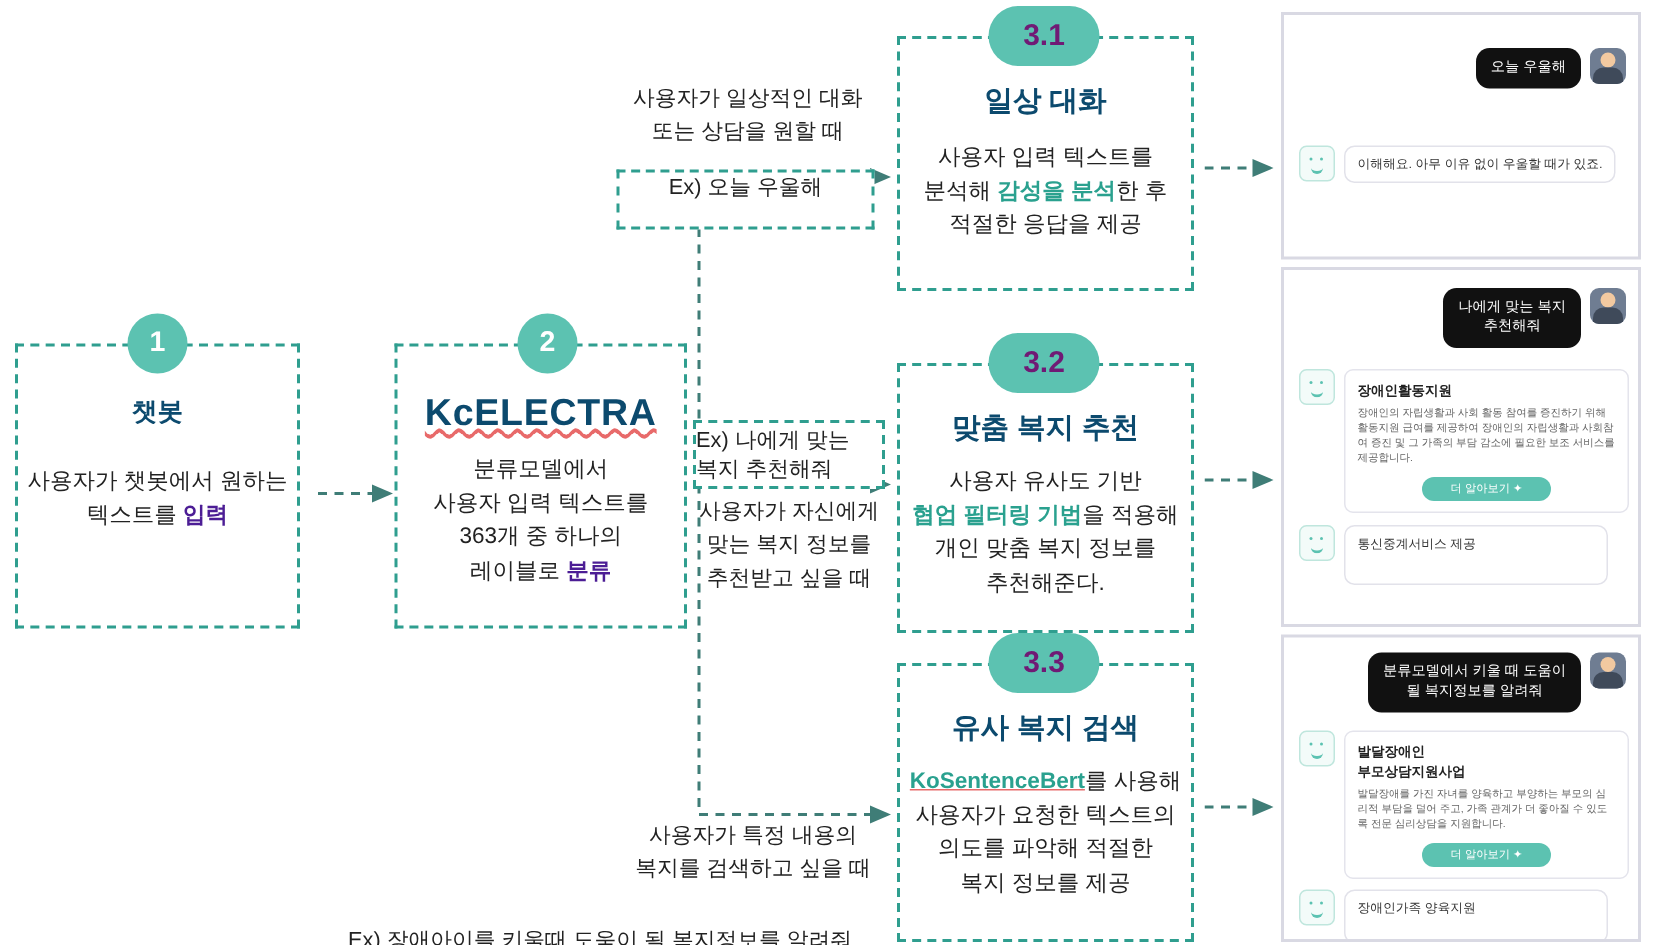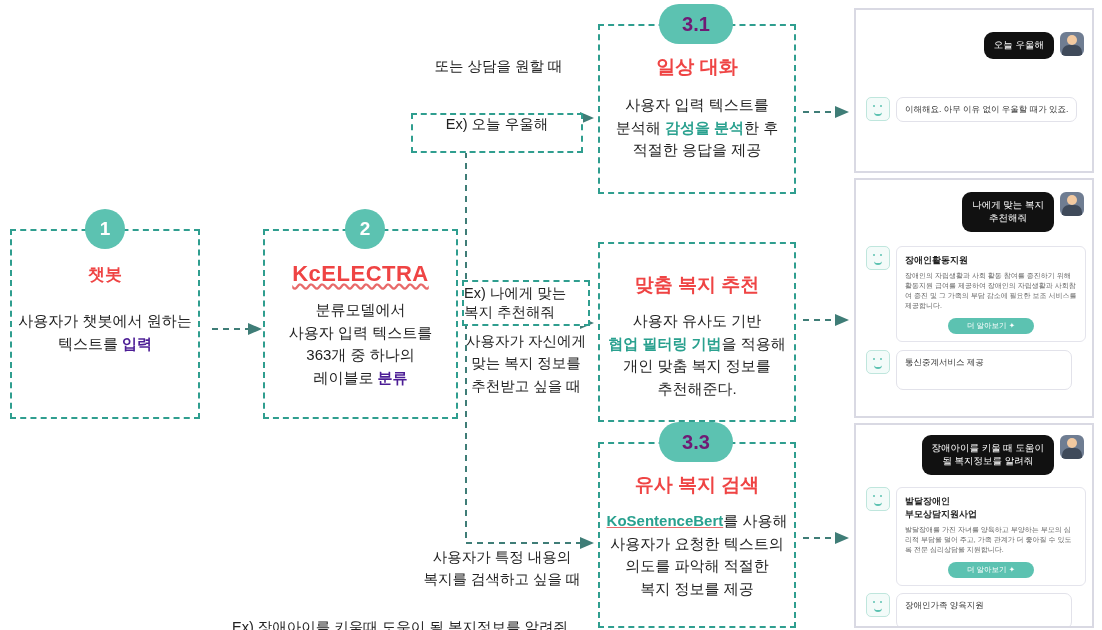--- a/index.html
+++ b/index.html
@@ -16,21 +16,21 @@
     left:50px;top:28px;font-size:27px;font-weight:bold;color:#2f9e8f;
     letter-spacing:-0.5px;
   }
   .title .u{ text-decoration:underline; text-decoration-color:#e86a6a; text-decoration-thickness:1px;}
 
   
   .dbox{
     border:2px dashed #2f9e8f;background:#ffffff;
     display:flex;flex-direction:column;align-items:center;
   }
-  .dbox-title{font-weight:bold;font-size:17px;color:#ef4444;text-align:center;}
+  .dbox-title{font-weight:bold;font-size:17px;color:#0c4a6e;text-align:center;}
   .dbox-body{font-size:15px;line-height:1.5;text-align:center;color:#222;}
 
   .numcircle{
     width:40px;height:40px;border-radius:50%;background:#5cc2b1;color:#fff;
     display:flex;align-items:center;justify-content:center;
     font-size:19px;font-weight:bold;z-index:5;
   }
   .numpill{
     height:40px;min-width:74px;border-radius:20px;background:#5cc2b1;color:#701a75;
     display:flex;align-items:center;justify-content:center;
@@ -112,21 +112,21 @@
     <svg width="52" height="14" viewBox="0 0 52 14">
       <line x1="0" y1="7" x2="36" y2="7" stroke="#3f7d77" stroke-width="2" stroke-dasharray="6,5"></line>
       <polygon points="36,1 50,7 36,13" fill="#3f7d77"></polygon>
     </svg>
   </div>
 
   <div class="abs numcircle" style="left:345px;top:209px;">
     <span>2</span>
   </div>
   <div class="abs dbox" style="left:263px;top:229px;width:195px;height:190px;padding-top:30px;">
-    <div class="dbox-title" style="font-size:22px;letter-spacing:0.5px;">
+    <div class="dbox-title" style="font-size:25px;letter-spacing:0.5px;">
       <span class="wavy">KcELECTRA</span>
     </div>
     <div class="dbox-body" style="margin-top:12px;">
       <div>분류모델에서</div>
       <div>사용자 입력 텍스트를</div>
       <div>363개 중 하나의</div>
       <div><span>레이블로 </span><span class="bold">분류</span></div>
     </div>
   </div>
 
@@ -141,20 +141,21 @@
 
       <path d="M8 305 L122 305" stroke="#3f7d77" stroke-width="2" stroke-dasharray="6,5" fill="none"></path>
       <polygon points="122,299 136,305 122,311" fill="#3f7d77"></polygon>
 
       <path d="M8 525 L122 525" stroke="#3f7d77" stroke-width="2" stroke-dasharray="6,5" fill="none"></path>
       <polygon points="122,519 136,525 122,531" fill="#3f7d77"></polygon>
     </svg>
   </div>
 
   <div class="abs anno" style="left:406px;top:55px;width:185px;">
+    <div>사용자가 일상적인 대화</div>
     <div>또는 상담을 원할 때</div>
   </div>
   <div class="abs exbox" style="left:411px;top:113px;width:172px;height:40px;">
     <span>Ex) 오늘 우울해</span>
   </div>
 
   <div class="abs exbox" style="left:462px;top:280px;width:128px;height:46px;flex-direction:column;">
     <div>Ex) 나에게 맞는</div>
     <div>복지 추천해줘</div>
   </div>
@@ -177,20 +178,23 @@
   </div>
   <div class="abs dbox" style="left:598px;top:24px;width:198px;height:170px;padding-top:28px;">
     <div class="dbox-title" style="font-size:19px;">일상 대화</div>
     <div class="dbox-body" style="margin-top:14px;">
       <div>사용자 입력 텍스트를</div>
       <div><span>분석해 </span><span class="accent">감성을 분석</span><span>한 후</span></div>
       <div>적절한 응답을 제공</div>
     </div>
   </div>
 
+  <div class="abs numpill" style="left:659px;top:222px;">
+    <span>3.2</span>
+  </div>
   <div class="abs dbox" style="left:598px;top:242px;width:198px;height:180px;padding-top:28px;">
     <div class="dbox-title" style="font-size:19px;">맞춤 복지 추천</div>
     <div class="dbox-body" style="margin-top:12px;">
       <div>사용자 유사도 기반</div>
       <div><span class="accent">협업 필터링 기법</span><span>을 적용해</span></div>
       <div>개인 맞춤 복지 정보를</div>
       <div>추천해준다.</div>
     </div>
   </div>
 
@@ -267,21 +271,21 @@
       <div class="botface">
           <i></i>
         </div>
       <div class="bub-light" style="width:158px;height:26px;">통신중계서비스 제공</div>
     </div>
   </div>
 
   <div class="abs chatpanel" style="left:854px;top:423px;width:240px;height:205px;">
     <div class="chatrow" style="justify-content:flex-end;padding:10px 8px 0 0;">
       <div class="bub-dark" style="max-width:140px;">
-        <div>장애아이를 키울 때 도움이</div>
+        <div>분류모델에서 키울 때 도움이</div>
         <div>될 복지정보를 알려줘</div>
       </div>
       <div class="avatar">
           <div class="head"></div>
           <div class="body"></div>
         </div>
     </div>
     <div class="chatrow" style="padding:12px 0 0 10px;">
       <div class="botface">
           <i></i>

